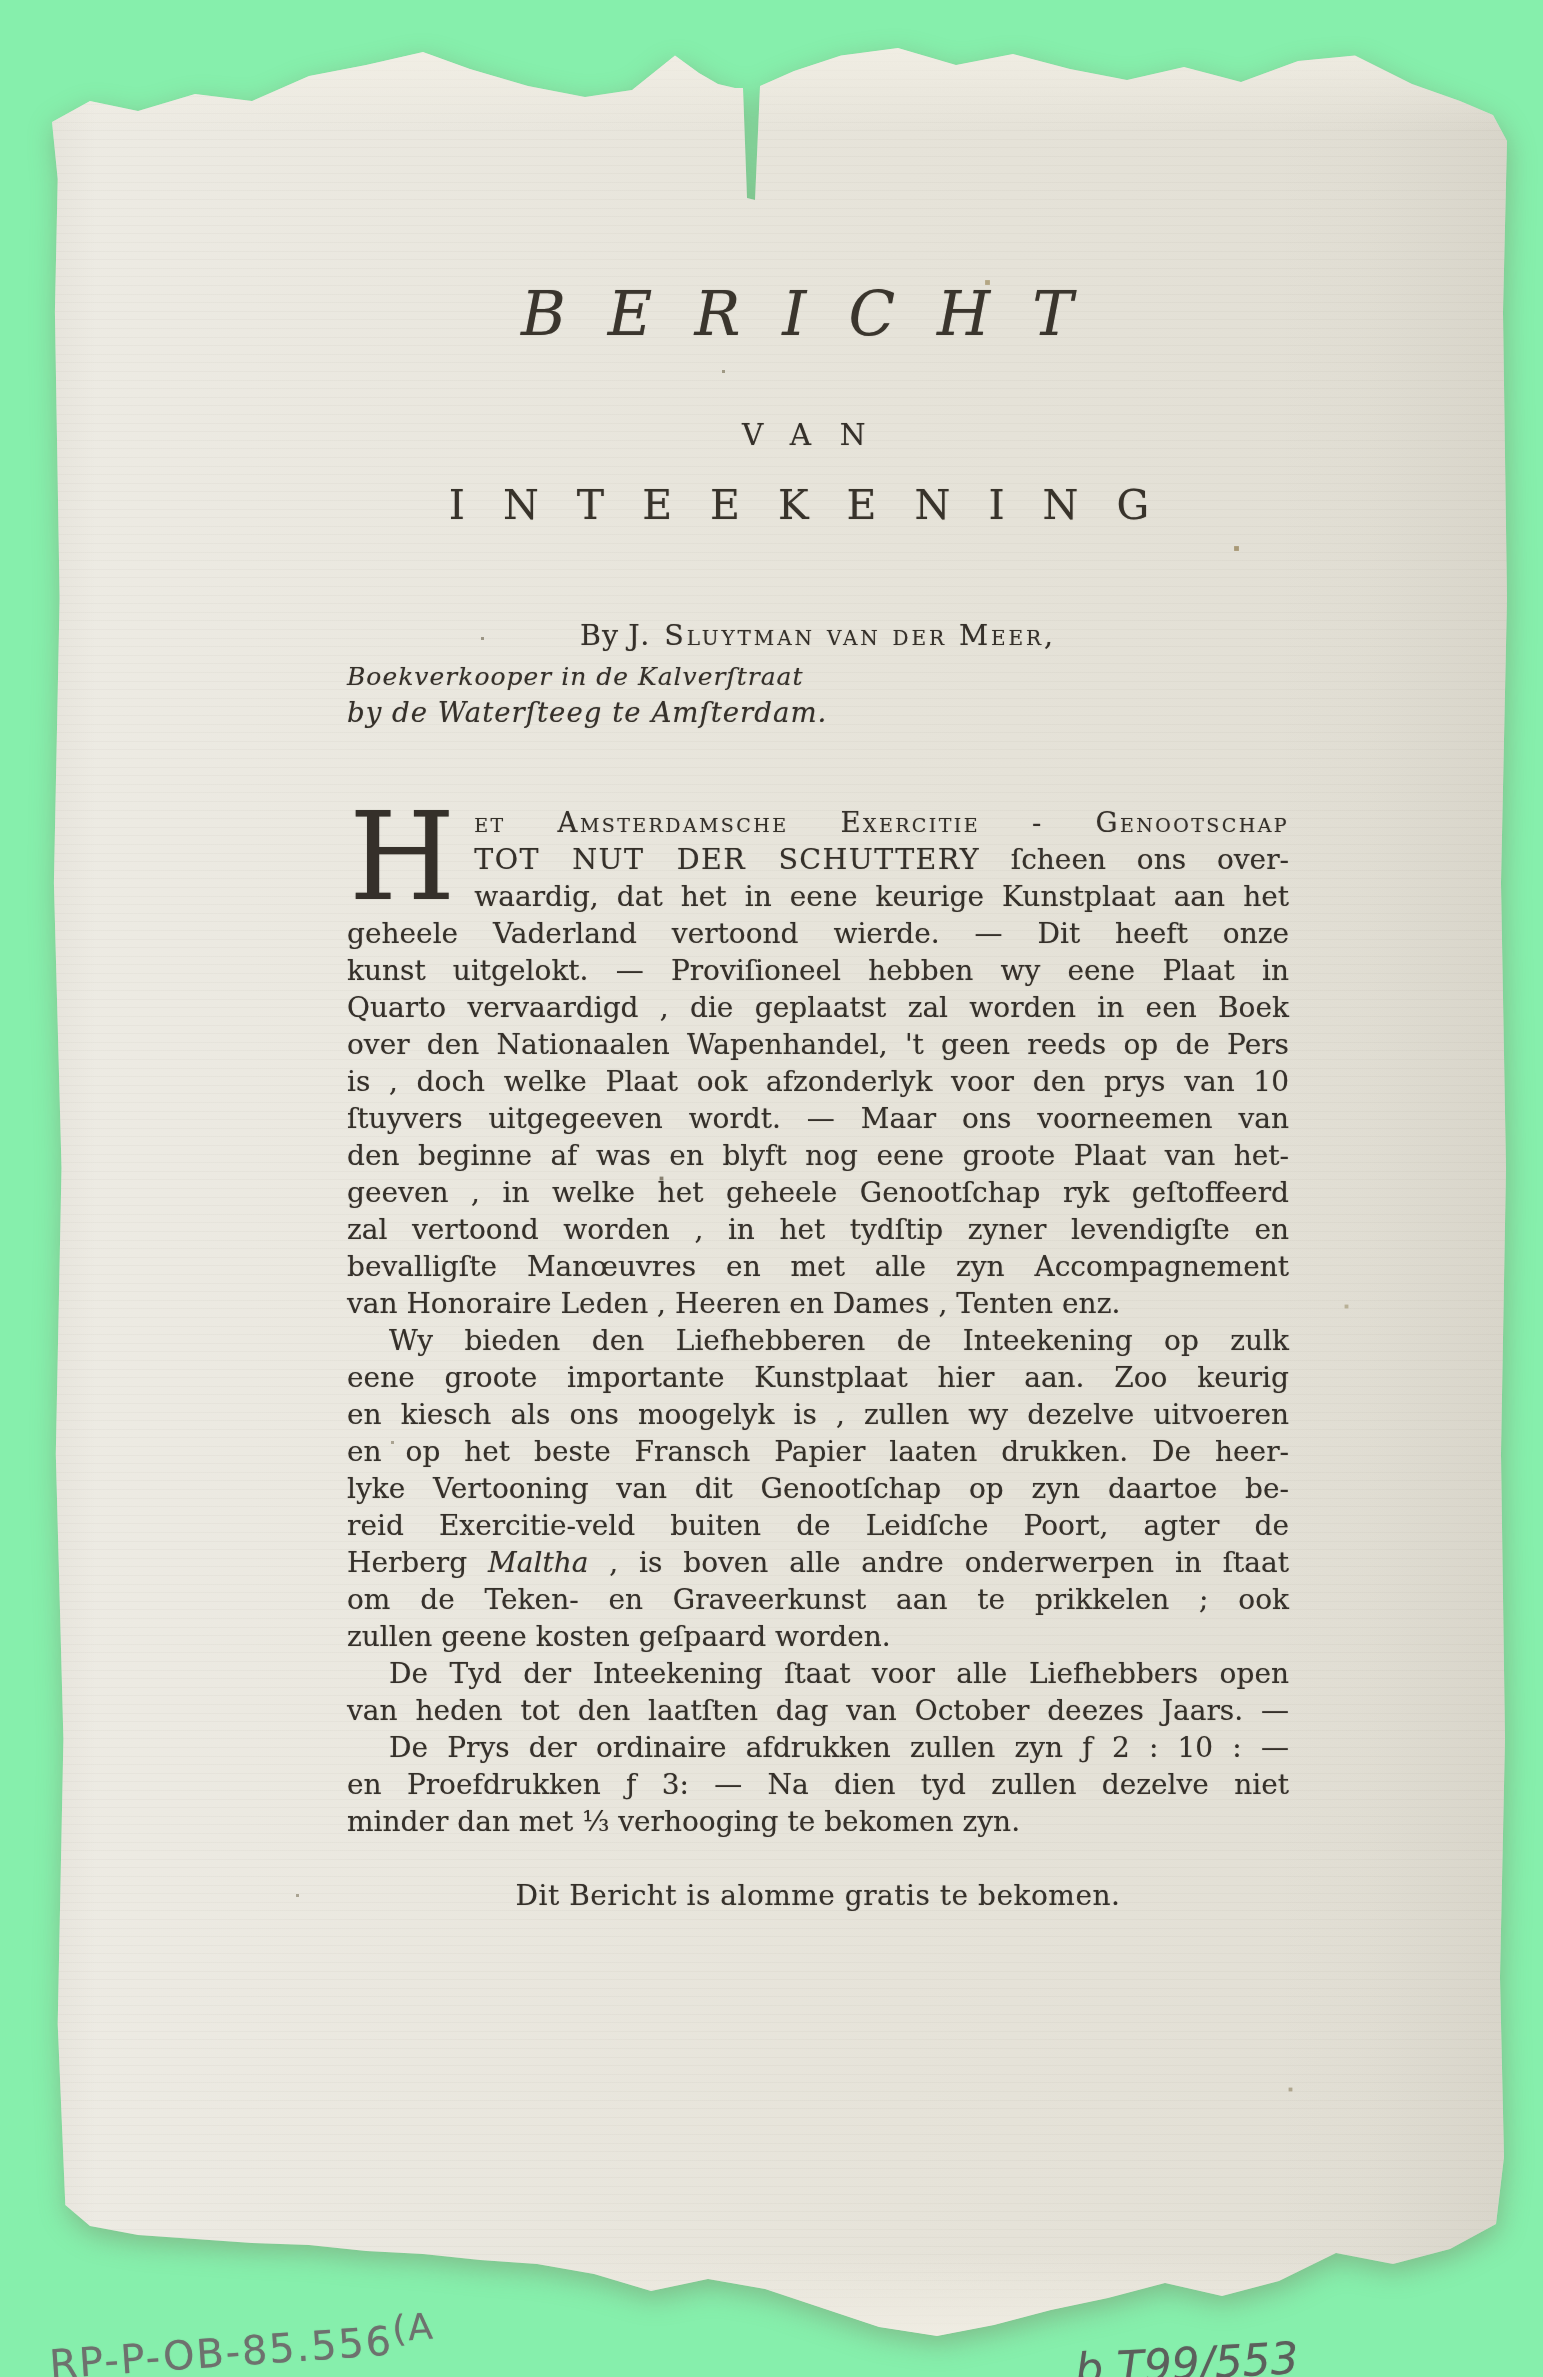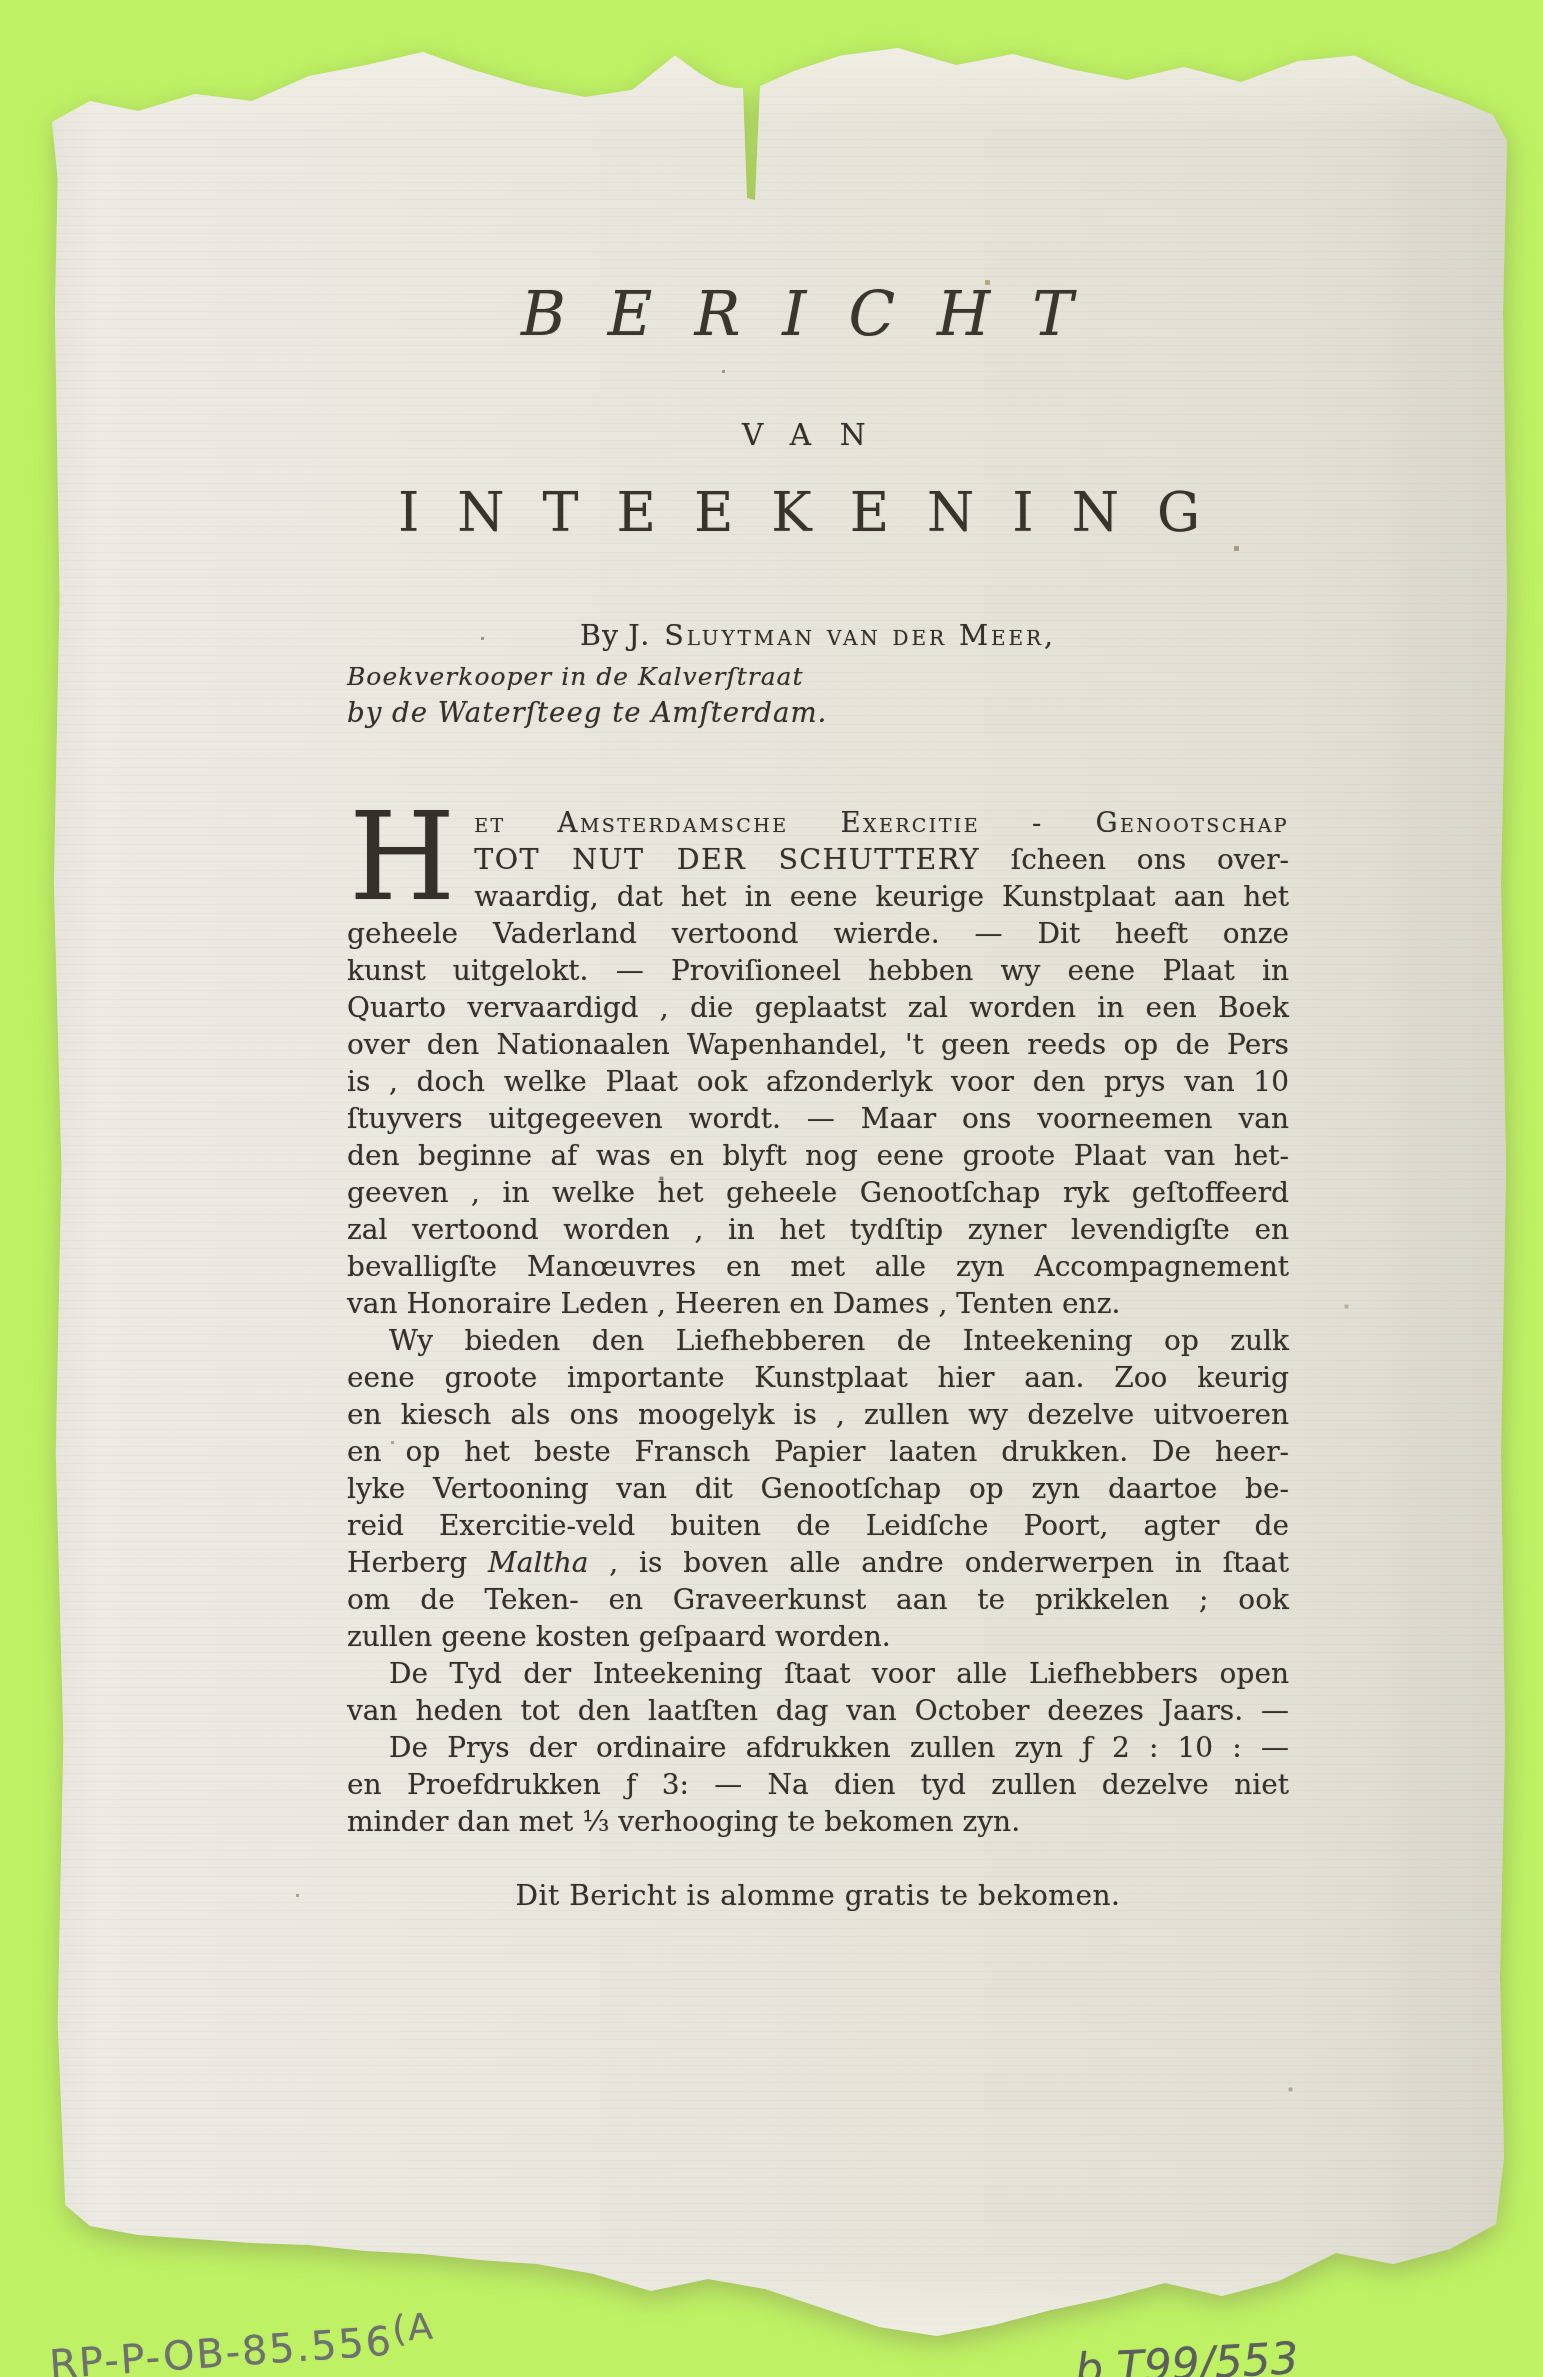--- a/index.html
+++ b/index.html
@@ -2,21 +2,21 @@
 <html style="font-size:15px"><head>
 <meta charset="utf-8">
 <style>
   html,body{margin:0;padding:0;}
   body{
     width:1544px;height:2378px;
     background:#f4f1e6;
     font-family:"DejaVu Serif","Liberation Serif",serif;
     overflow:hidden;
   }
-  .scan{position:relative;width:1544px;height:2378px;background:#bef264;}
+  .scan{position:relative;width:1544px;height:2378px;background:#86efac;}
 
   
   .paper-wrap{
     position:absolute;left:52px;top:27px;width:1457px;height:2321px;
     filter:drop-shadow(2.9px 8.6px 13.3px rgba(115,105,82,0.38));
   }
   .paper{
     position:absolute;inset:0;
     background:
       repeating-linear-gradient(180deg, rgba(108,102,88,0.045) 0px, rgba(108,102,88,0.045) 1px, transparent 1px, transparent 8.6px),
@@ -66,21 +66,21 @@
     position:absolute;left:0;top:278px;width:100%;
     font-style:italic;font-size:61px;letter-spacing:42px;margin-right:-42px;
     text-align:center;color:#3a352d;
   }
   .title-van{
     position:absolute;left:0;top:418px;width:100%;
     font-size:29.5px;letter-spacing:28.5px;margin-right:-28.5px;text-align:center;
   }
   .title-main{
     position:absolute;left:0;top:481px;width:100%;
-    font-size:54px;letter-spacing:38px;margin-right:-38px;text-align:center;color:#38332b;
+    font-size:41px;letter-spacing:38px;margin-right:-38px;text-align:center;color:#38332b;
   }
   .byline{position:absolute;left:0;top:619px;width:100%;text-align:center;font-size:28.5px;}
   .byline .by{letter-spacing:1px;}
   .byline .name{font-variant:small-caps;letter-spacing:2.9px;}
   .addr1{position:absolute;left:0;top:662px;width:100%;text-align:left;font-style:italic;font-size:25px;letter-spacing:1px;}
   .addr2{position:absolute;left:0;top:696px;width:100%;text-align:left;font-style:italic;font-size:27.6px;letter-spacing:1px;}
 
   .bodytext{position:absolute;left:0;top:804px;width:942px;font-size:28px;line-height:37px;}
   .line{text-align:justify;text-align-last:justify;white-space:normal;}
   .line.last{text-align:center;text-align-last:left;}

